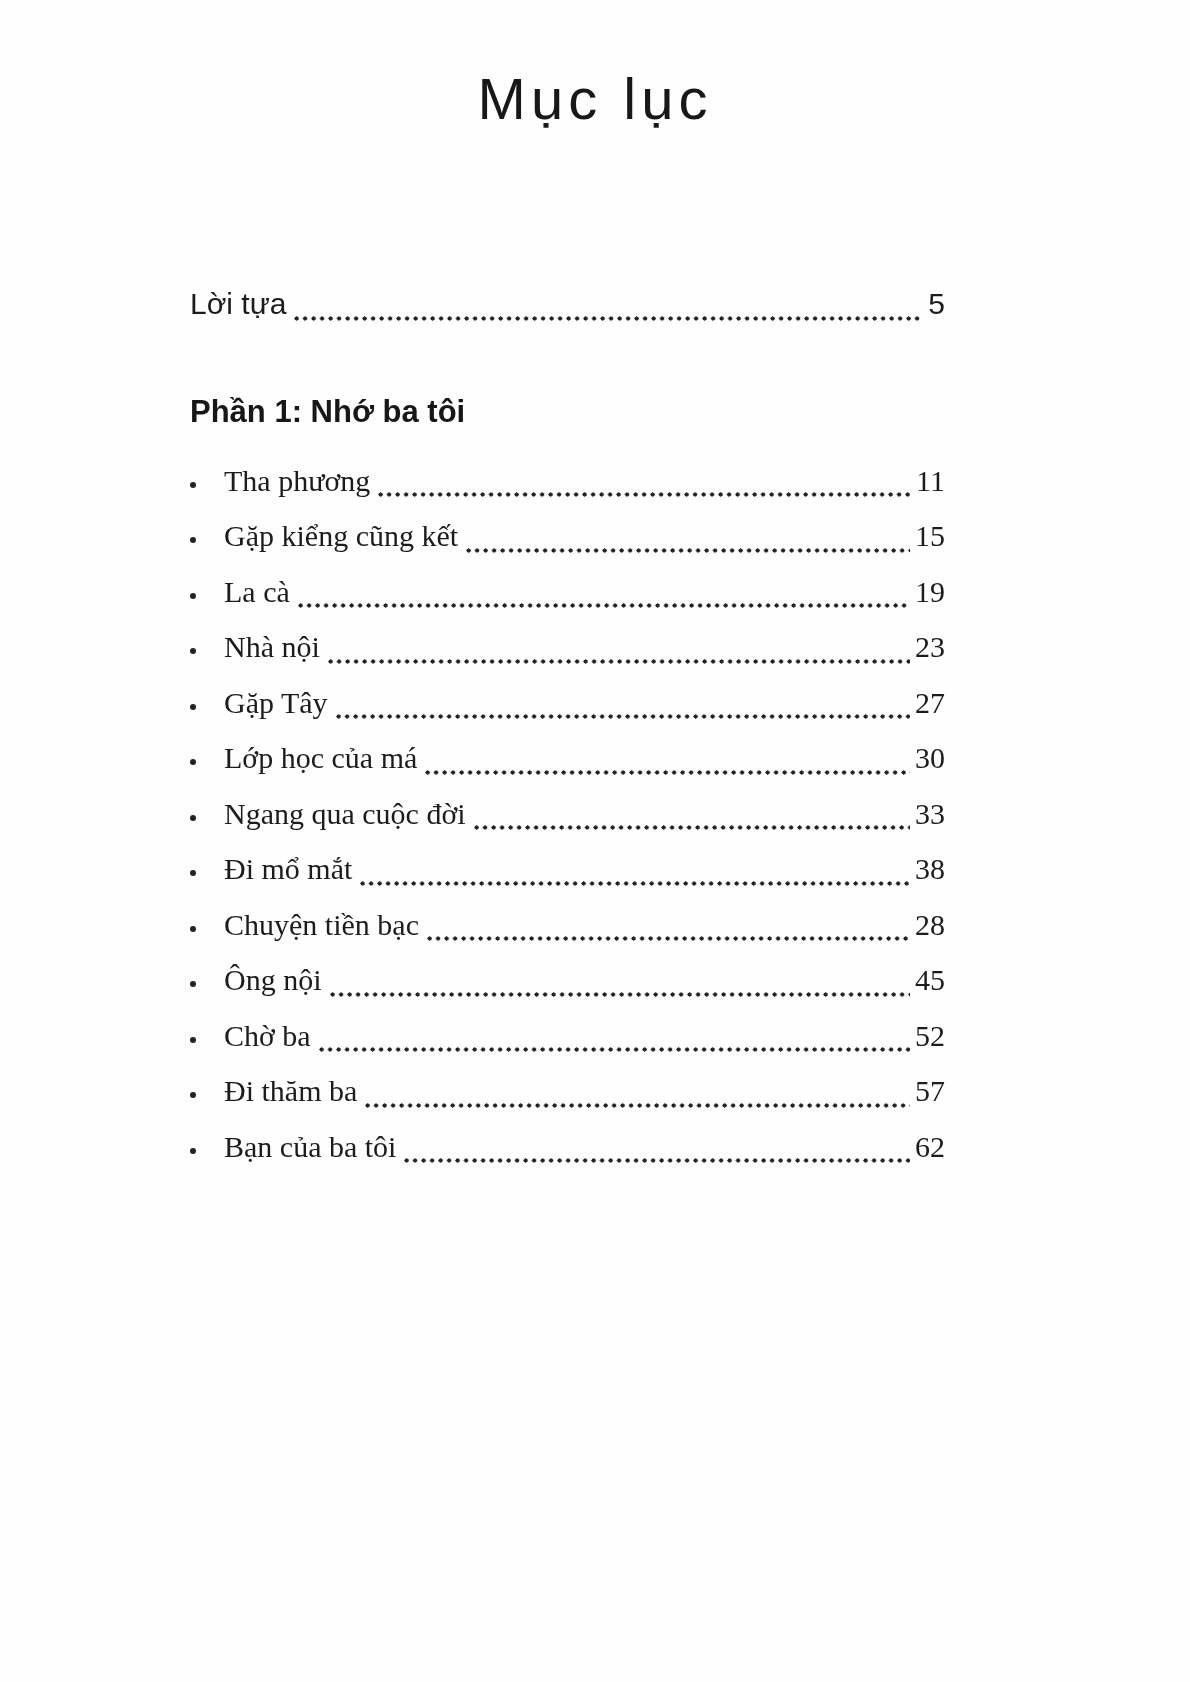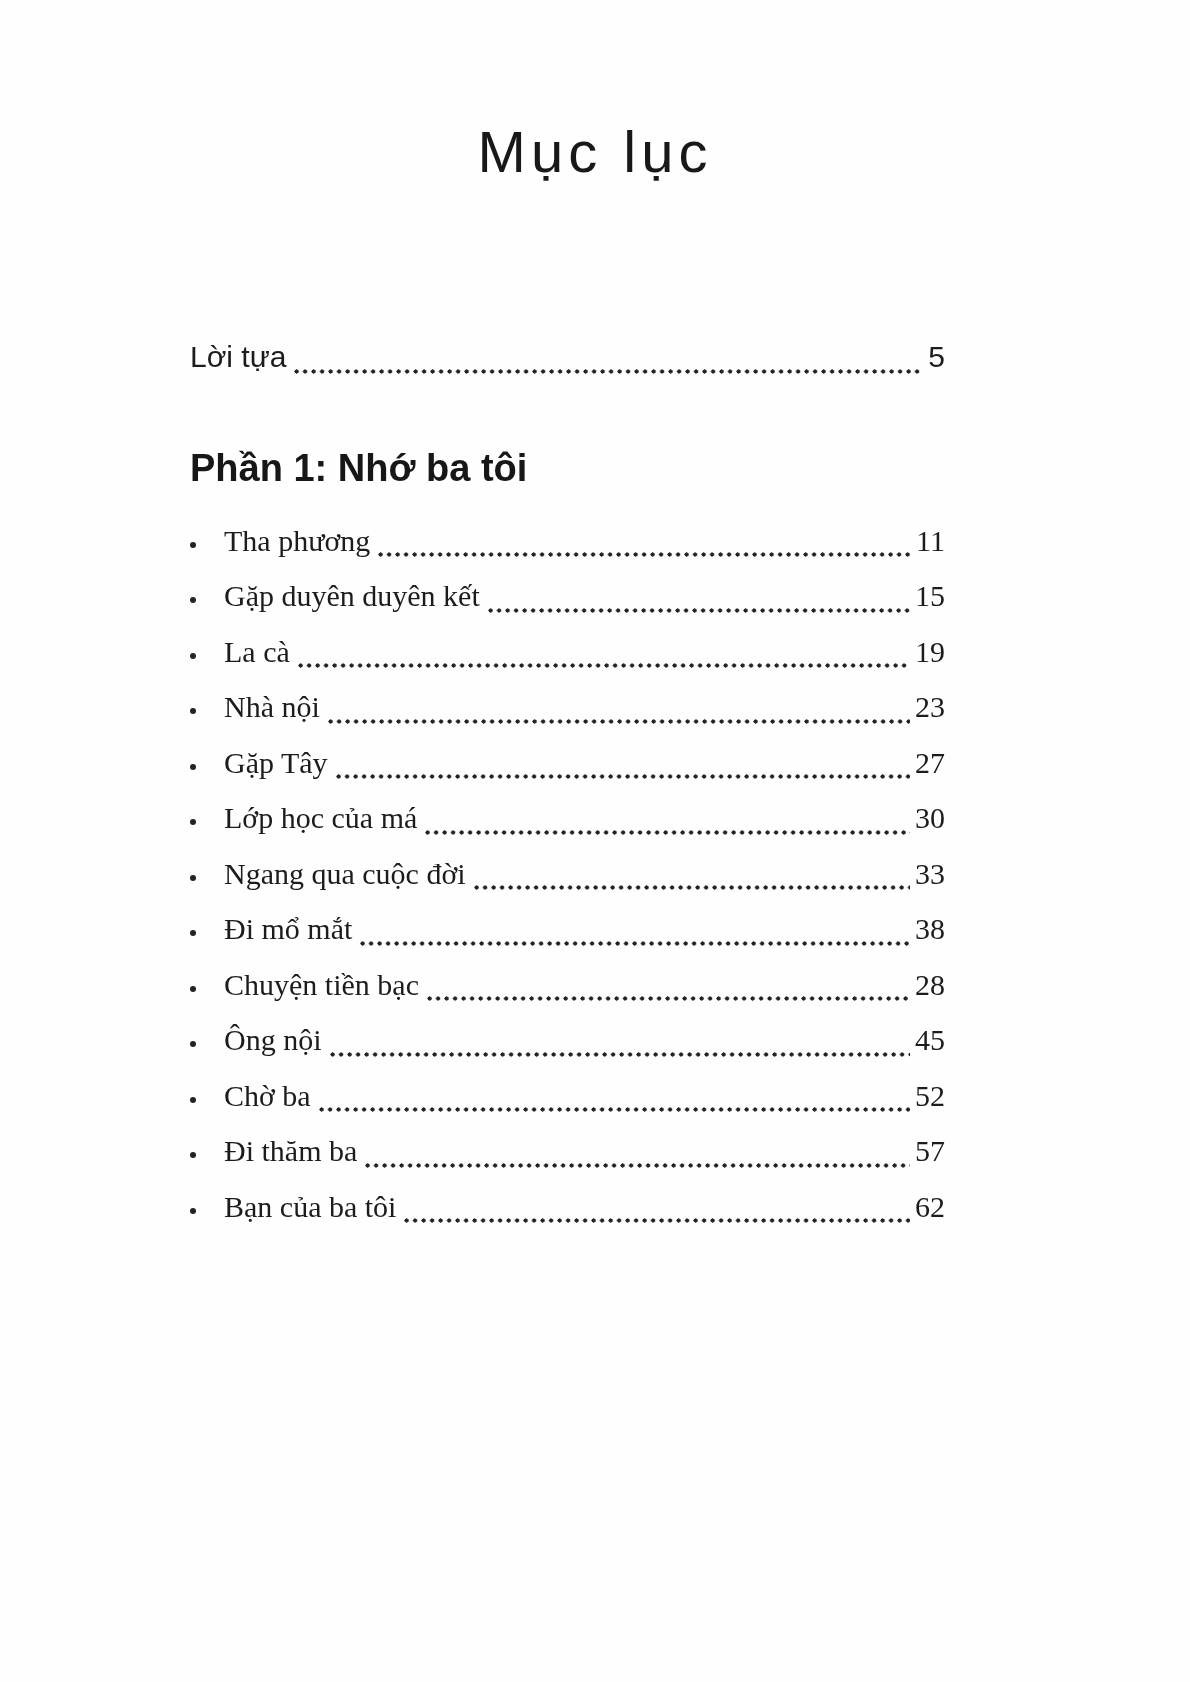--- a/index.html
+++ b/index.html
@@ -16,21 +16,21 @@
     overflow: hidden;
   }
   .page {
     width: 1190px;
     height: 1682px;
     background: #fefefe;
     box-sizing: border-box;
   }
   .title {
     text-align: center;
-    padding-top: 118px;
+    padding-top: 65px;
     font-size: 58px;
     font-weight: 400;
     letter-spacing: 5px;
     color: #181818;
   }
   .toc {
     margin-left: 190px;
     margin-right: 245px; 
   }
   .row {
@@ -38,21 +38,21 @@
     align-items: flex-end;
     font-size: 30px;
     line-height: 1.15;
     white-space: nowrap;
   }
   .preface-row {
     margin-top: 155px;
   }
   .section-title {
     margin-top: 72px;
-    font-size: 38px;
+    font-size: 31px;
     font-weight: bold;
     color: #171717;
   }
   .entries {
     margin-top: 34px;
   }
   .entry {
     margin-bottom: 21px;
     font-family: Liberation Serif, serif;
   }
@@ -104,21 +104,21 @@
 
       <div class="row entry">
         <span class="bullet"></span>
         <span class="label">Tha phương</span>
         <span class="leader"></span>
         <span class="pagenum">11</span>
       </div>
 
       <div class="row entry">
         <span class="bullet"></span>
-        <span class="label">Gặp duyên duyên kết</span>
+        <span class="label">Gặp kiểng cũng kết</span>
         <span class="leader"></span>
         <span class="pagenum">15</span>
       </div>
 
       <div class="row entry">
         <span class="bullet"></span>
         <span class="label">La cà</span>
         <span class="leader"></span>
         <span class="pagenum">19</span>
       </div>

